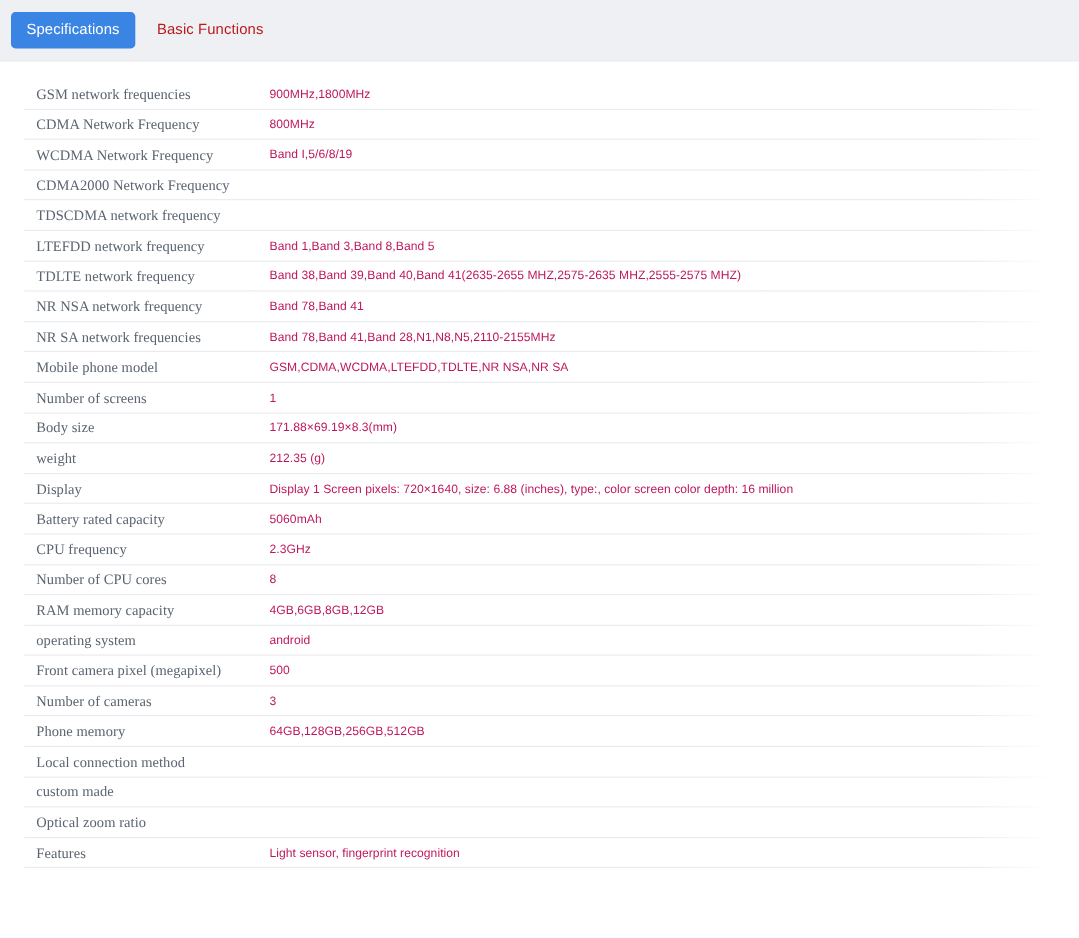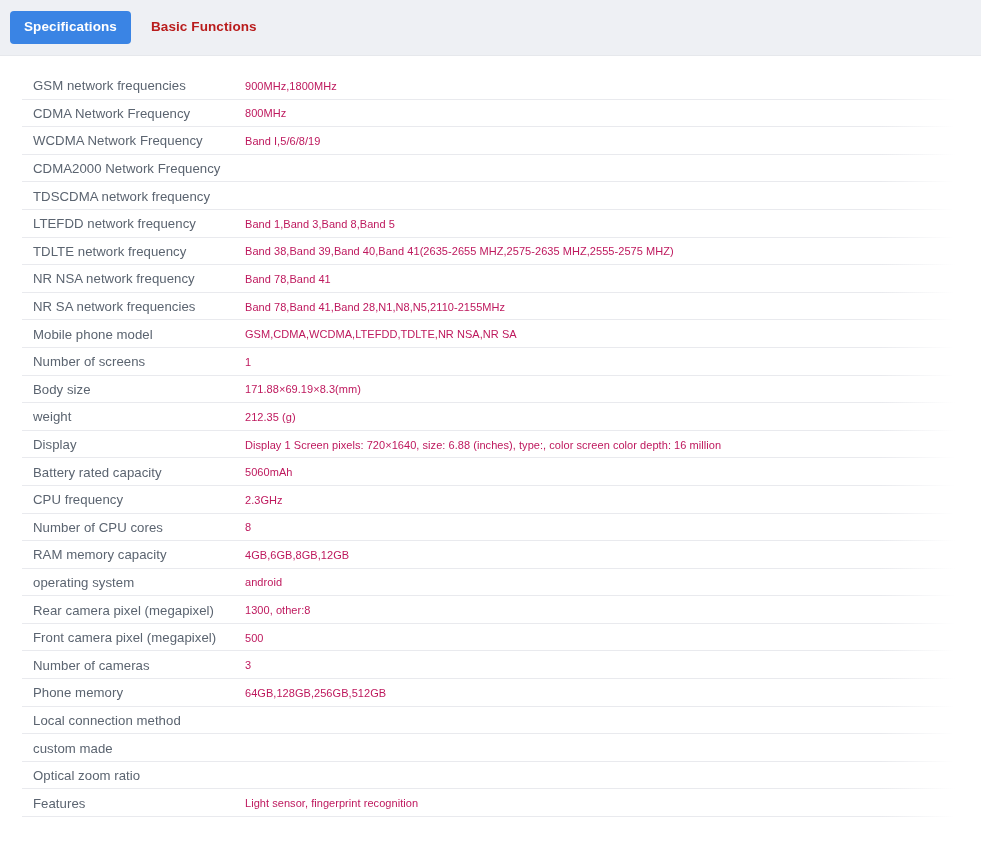--- a/index.html
+++ b/index.html
@@ -32,21 +32,20 @@
   }
   .tab {
     font-size: 13.5px;
     line-height: 1;
     padding: 9px 14px 10px 14px;
     border-radius: 4px;
     color: #4a6fa9;
     cursor: pointer;
     white-space: nowrap;
     letter-spacing: 0.1px;
-    font-weight: bold;
   }
   .tab.active {
     background: #3a84e4;
     color: #ffffff;
   }
   .tab.inactive {
     background: transparent;
     color: #b91c1c;
     margin-left: 6px;
   }
@@ -76,20 +75,21 @@
     background: linear-gradient(to right, #e9eaee 0%, #e9eaee 92%, rgba(233,234,238,0) 100%);
   }
   .spec-label {
     width: 212px;
     flex: 0 0 212px;
     font-size: 13.2px;
     color: #5b6470;
     letter-spacing: 0.05px;
     white-space: nowrap;
     overflow: hidden;
+    font-family: Liberation Serif, serif;
   }
   .spec-value {
     flex: 1 1 auto;
     font-size: 11px;
     color: #be185d;
     letter-spacing: 0.05px;
     white-space: nowrap;
     overflow: hidden;
   }
   .spec-value:empty::before {
@@ -177,24 +177,20 @@
       </div>
       <div class="spec-row">
         <div class="spec-label">RAM memory capacity</div>
         <div class="spec-value">4GB,6GB,8GB,12GB</div>
       </div>
       <div class="spec-row">
         <div class="spec-label">operating system</div>
         <div class="spec-value">android</div>
       </div>
       <div class="spec-row">
-        <div class="spec-label">Rear camera pixel (megapixel)</div>
-        <div class="spec-value">1300, other:8</div>
-      </div>
-      <div class="spec-row">
         <div class="spec-label">Front camera pixel (megapixel)</div>
         <div class="spec-value">500</div>
       </div>
       <div class="spec-row">
         <div class="spec-label">Number of cameras</div>
         <div class="spec-value">3</div>
       </div>
       <div class="spec-row">
         <div class="spec-label">Phone memory</div>
         <div class="spec-value">64GB,128GB,256GB,512GB</div>

